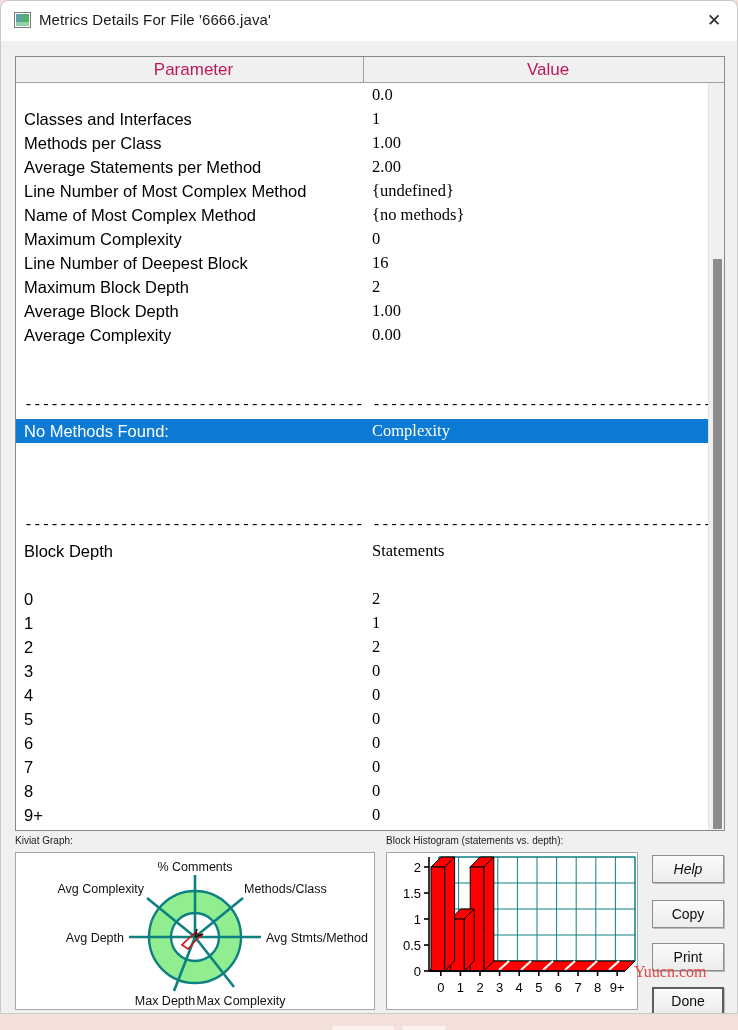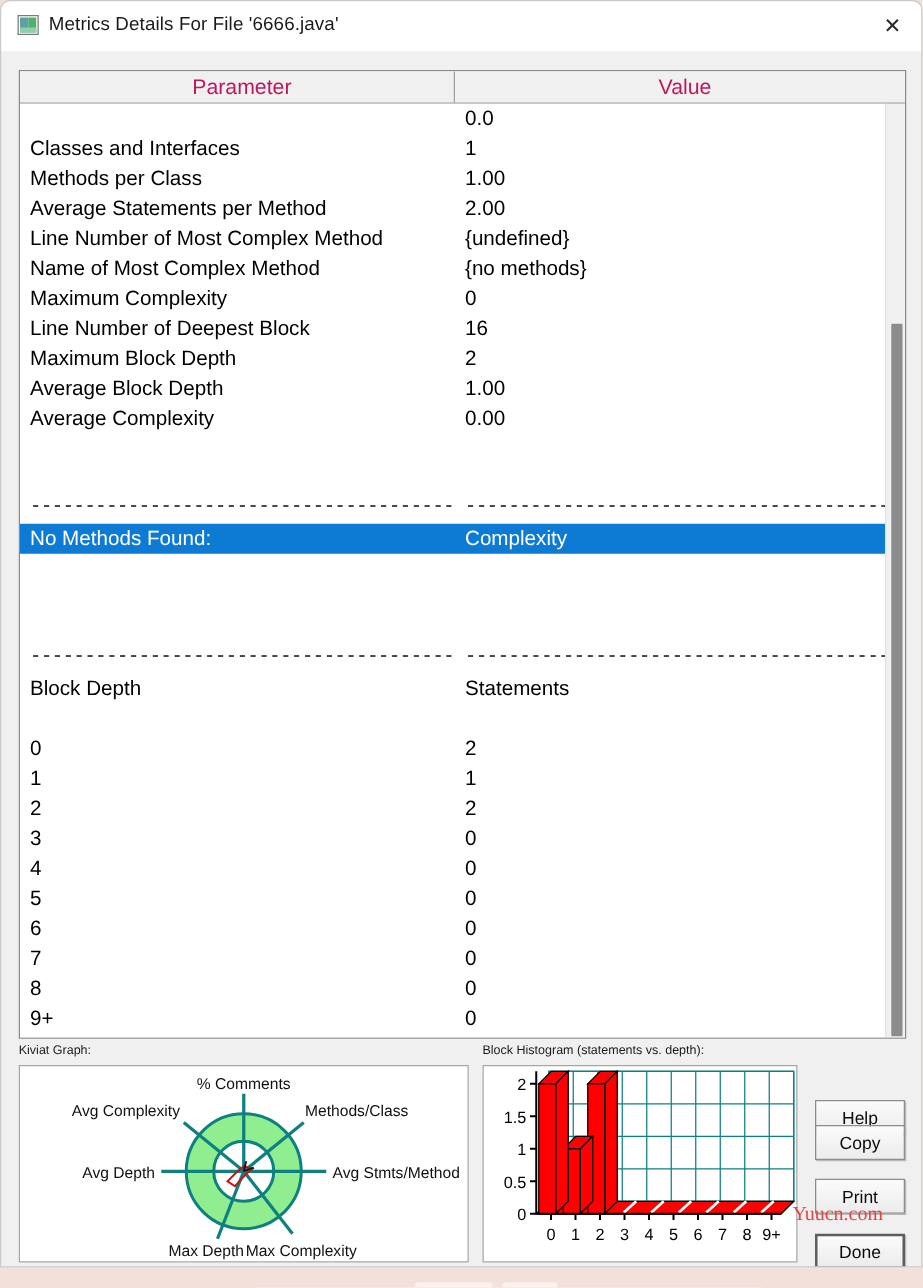--- a/index.html
+++ b/index.html
@@ -65,21 +65,21 @@
   .rows{
     position:absolute;left:0;top:26px;width:692px;height:747px;
     background:#fff;
   }
   .row{
     position:relative;height:24px;line-height:24px;width:692px;
     font-size:16.5px;color:#000;white-space:nowrap;
   }
   .row.sel{background:#0d7ad4;color:#ffffff;}
   .row .p{position:absolute;left:8px;top:0;}
-  .row .v{position:absolute;left:356px;top:0;}
+  .row .v{position:absolute;left:356px;top:0;font-family:Liberation Serif, serif;}
   .row.dashes .p,.row.dashes .v{
     font-family:"Liberation Mono", monospace;font-size:15px;
     letter-spacing:-0.3px;top:-1px;
   }
   .row.blank{height:24px;}
   
   .sb-track{
     position:absolute;right:0;top:26px;width:16px;height:747px;
     background:#f0f0f0;border-left:1px solid #e2e2e2;box-sizing:border-box;
   }
@@ -105,21 +105,21 @@
   
   .btn{
     position:absolute;left:651px;width:72px;height:28px;
     background:linear-gradient(#fbfbfb,#ececec);
     border:1px solid #8d8d8d;
     box-shadow:1px 1px 0 #b9b9b9;
     box-sizing:border-box;
     display:flex;align-items:center;justify-content:center;
     font-size:14px;color:#0c0c0c;
   }
-  .btn-help{top:879px;}
+  .btn-help{top:854px;font-style:italic;}
   .btn-copy{top:899px;}
   .btn-print{top:942px;}
   .btn-done{top:986px;border:2px solid #5d5d5d;}
   .watermark{
     position:absolute;left:633px;top:962px;
     font-family:"Liberation Serif", serif;
     font-size:16px;color:#e8443f;white-space:nowrap;
     pointer-events:none;
   }
   .taskbar-strip{

